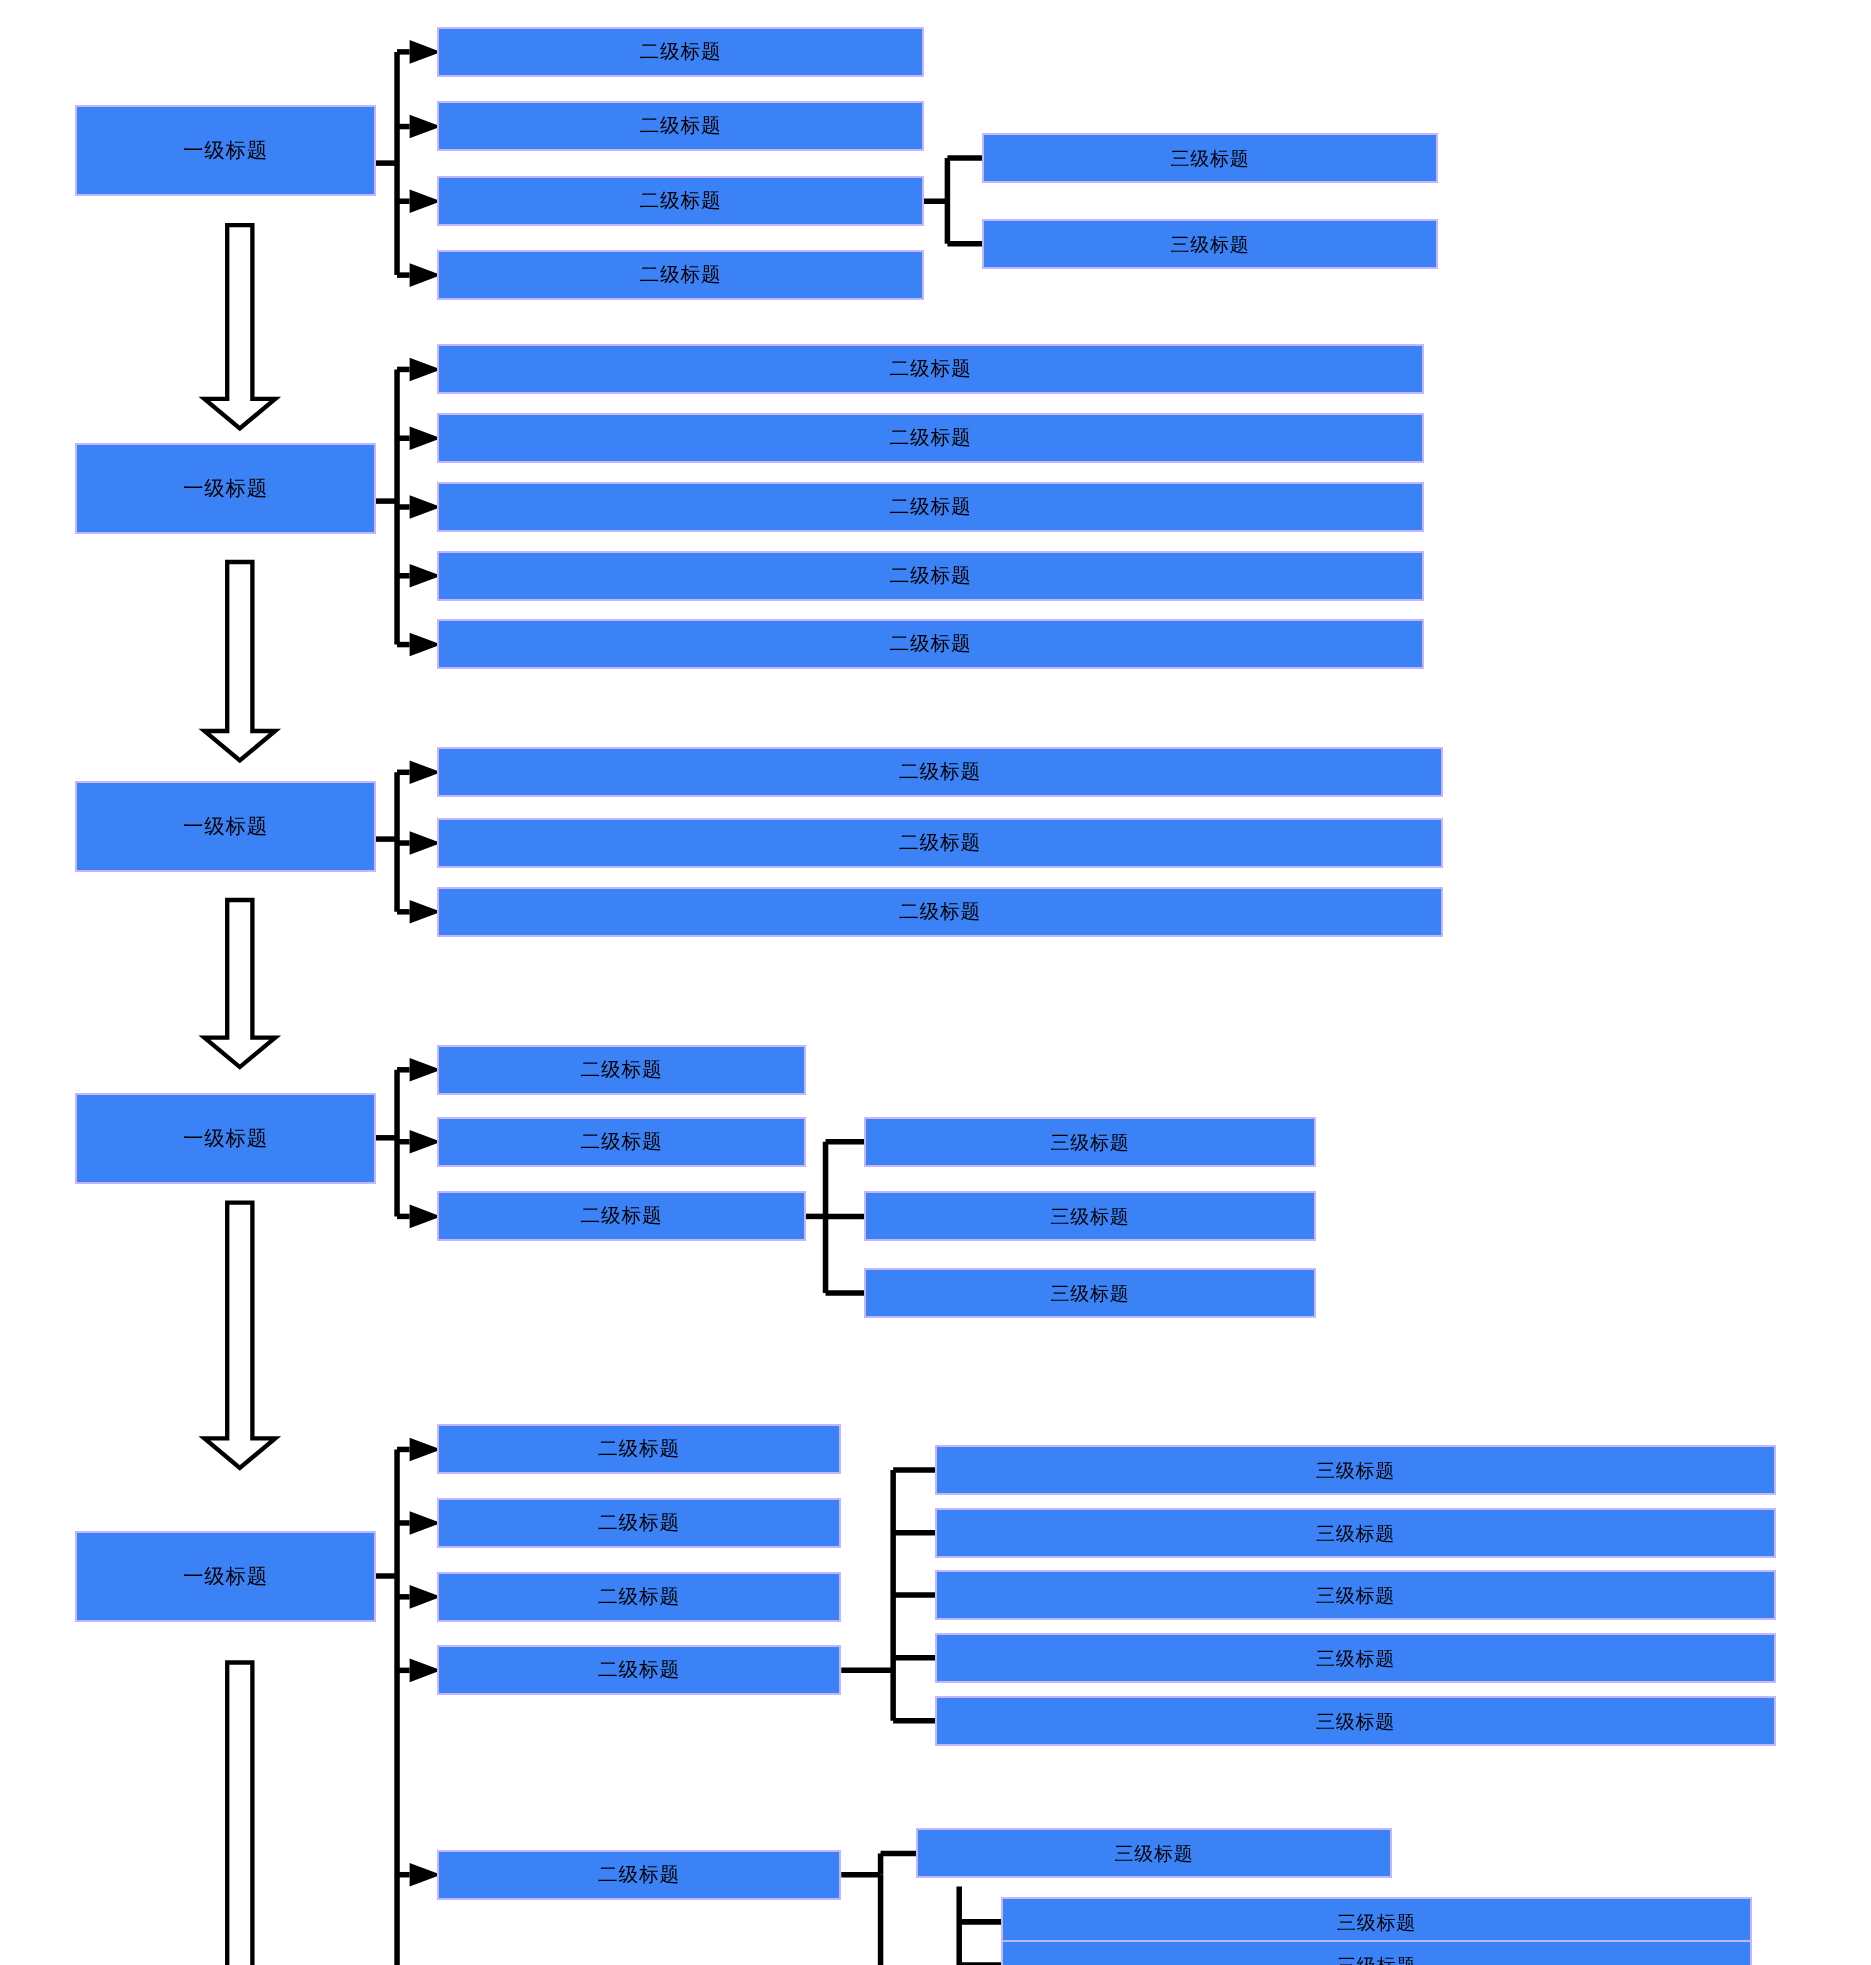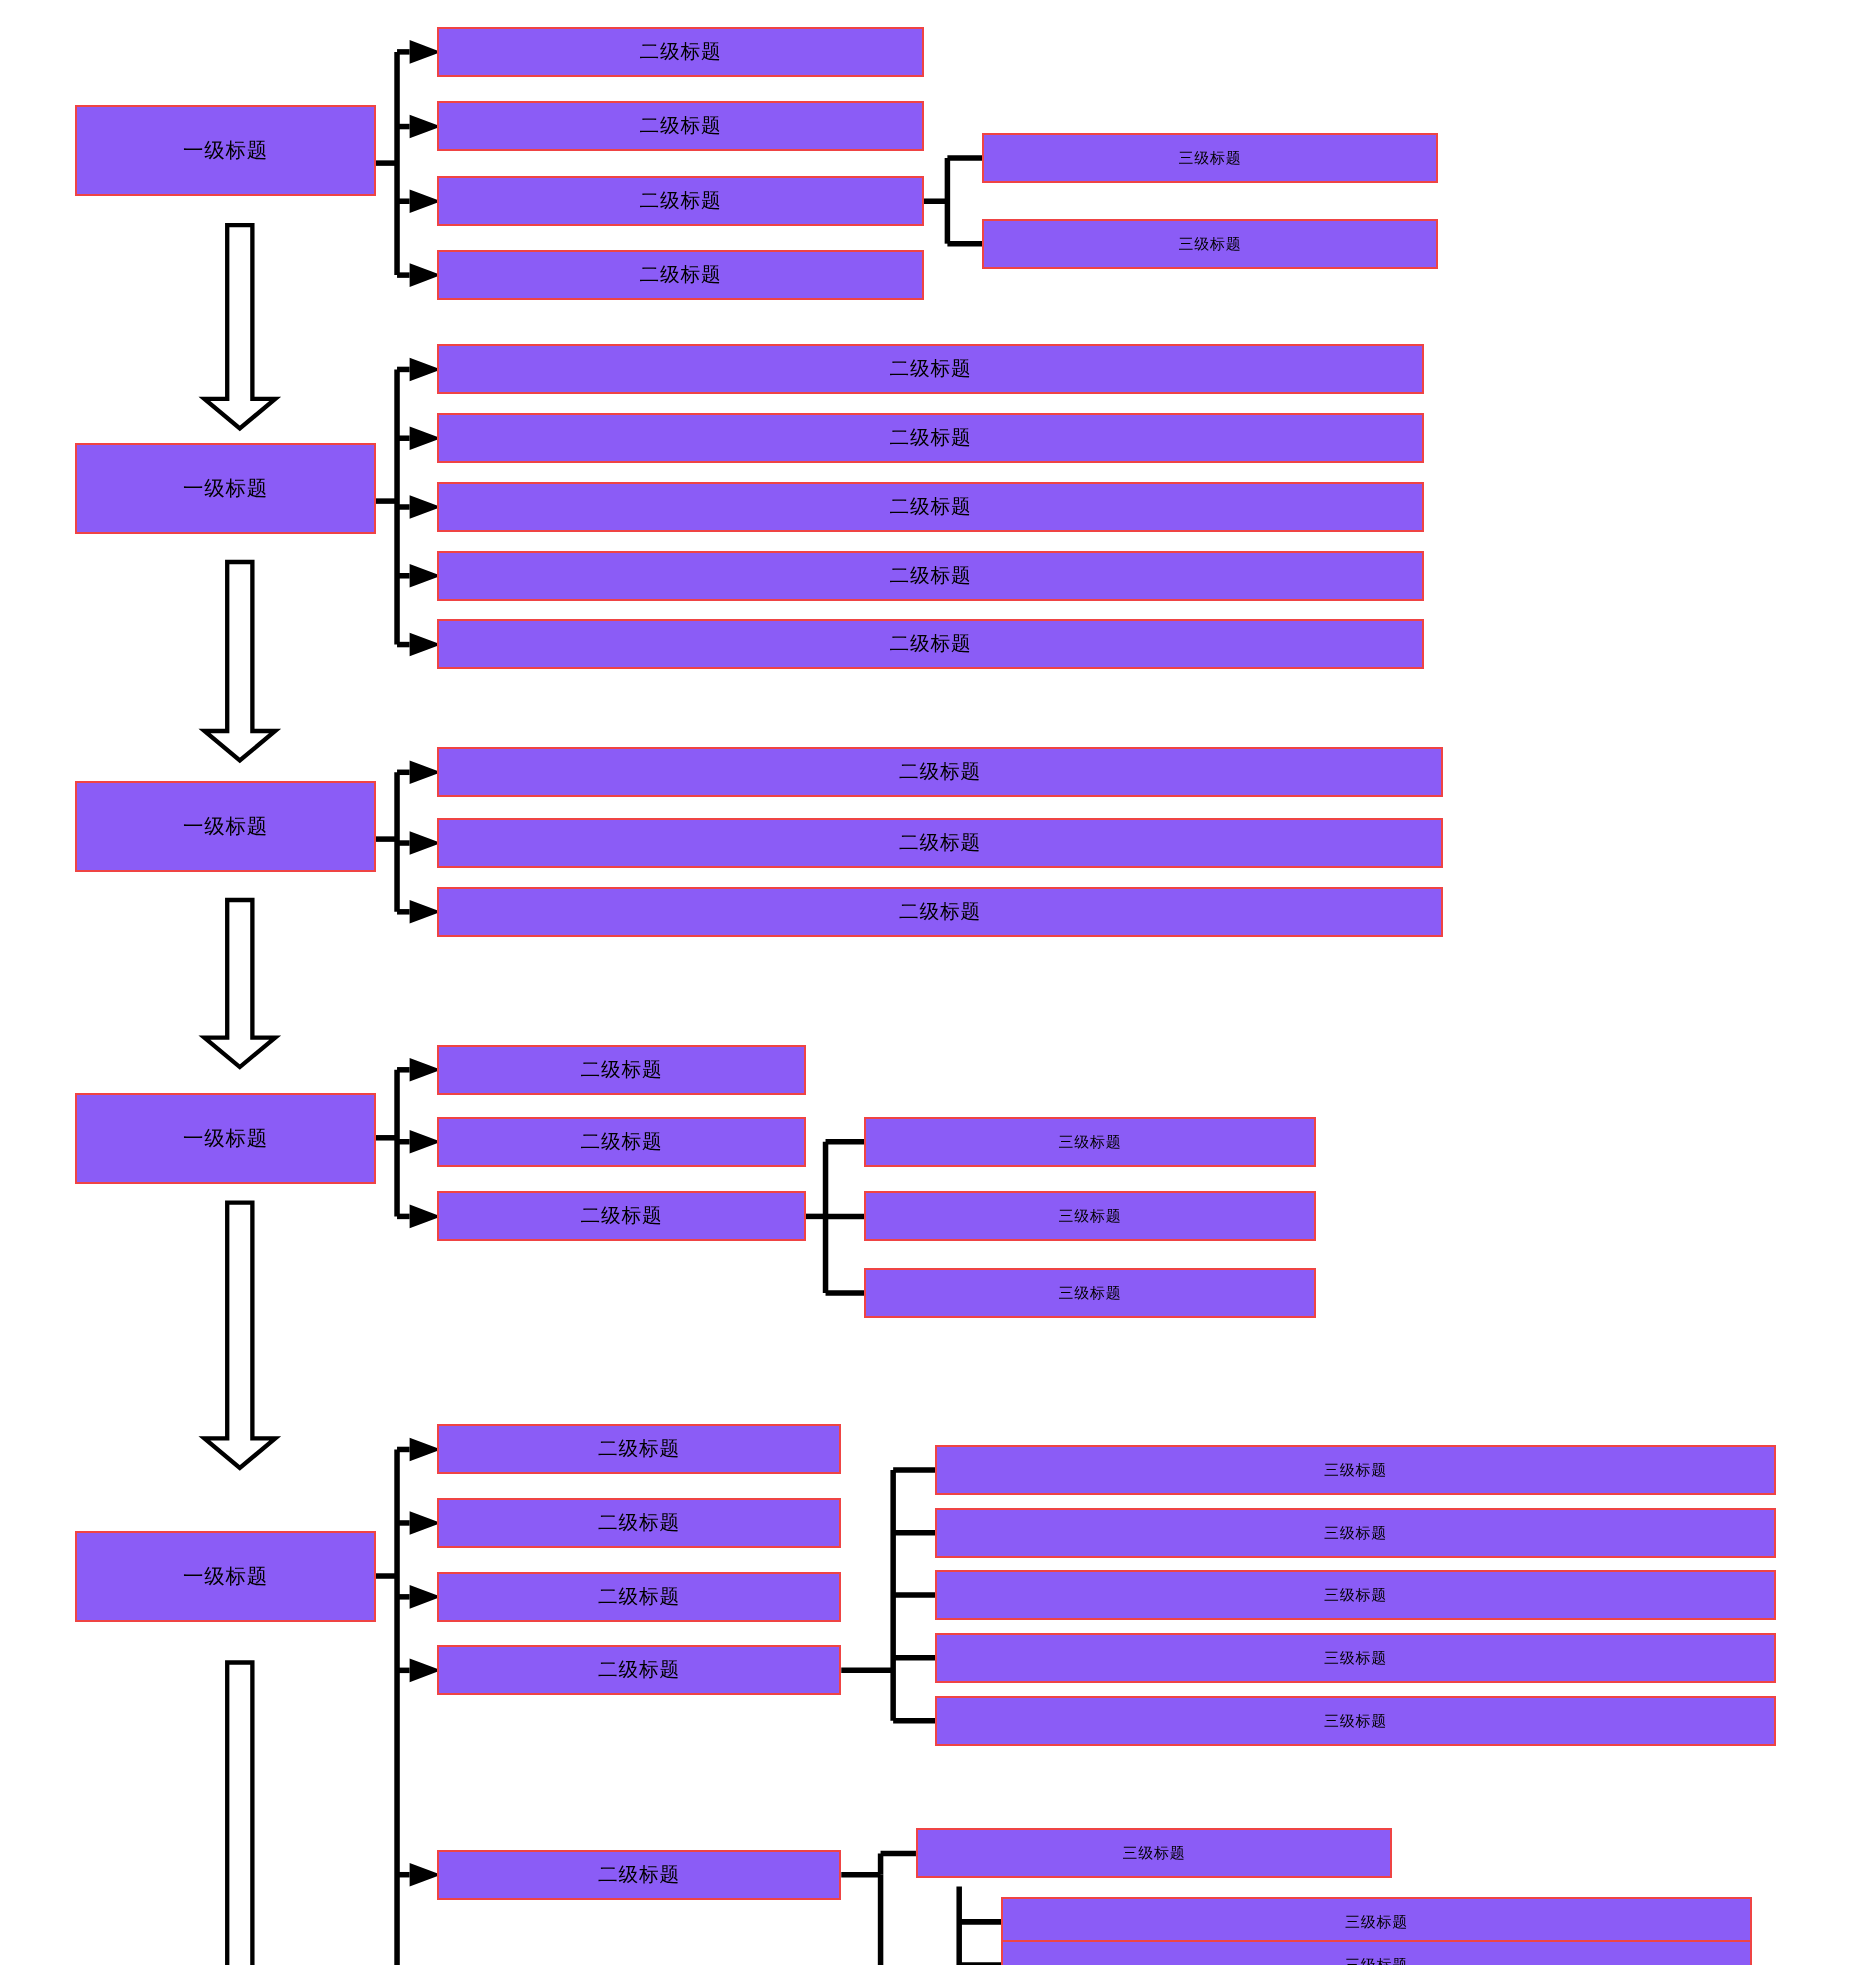--- a/index.html
+++ b/index.html
@@ -20,22 +20,22 @@
     position: absolute;
     left: 0;
     top: 0;
     width: 1872px;
     height: 2647px;
     pointer-events: none;
   }
   .node {
     position: absolute;
     box-sizing: border-box;
-    border: 2px solid #ef4444;
-    background: #8b5cf6;
+    border: 2px solid #c4b5fd;
+    background: #3b82f6;
     display: flex;
     align-items: center;
     justify-content: center;
     text-align: center;
     color: #000000;
     line-height: 1.1;
     letter-spacing: 0.8px;
     z-index: 5;
   }
   .node .label {
@@ -43,21 +43,21 @@
     white-space: nowrap;
   }
   .lvl1 {
     font-size: 20.4px;
     align-items: center;
   }
   .lvl2 {
     font-size: 19.7px;
   }
   .lvl3 {
-    font-size: 15px;
+    font-size: 19px;
   }
 </style>
 </head>
 <body>
 
 <div id="canvas">
 
   <svg id="wires" viewBox="0 0 4762 6735" preserveAspectRatio="none" xmlns="http://www.w3.org/2000/svg">
     <g stroke="#000000" stroke-width="14" fill="none" stroke-linecap="butt">
 

